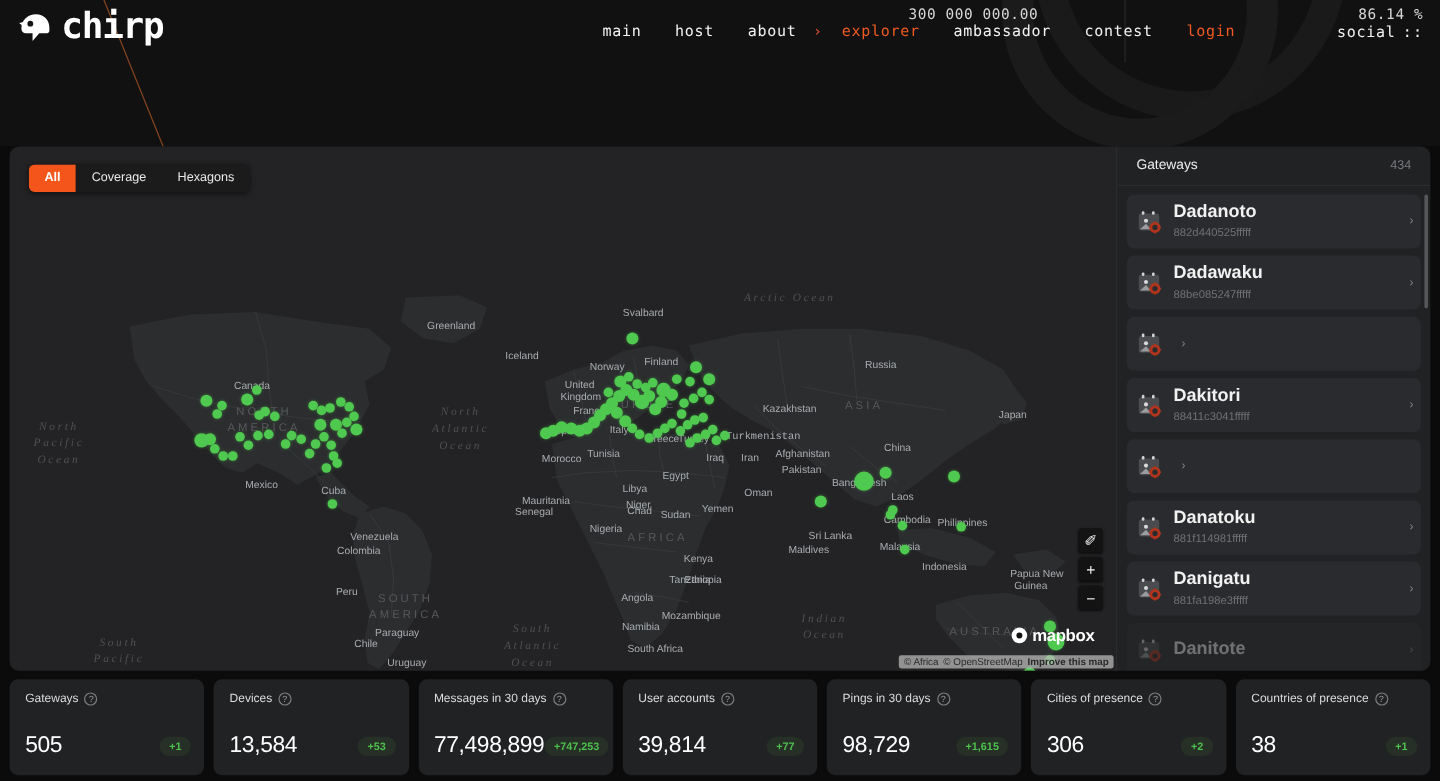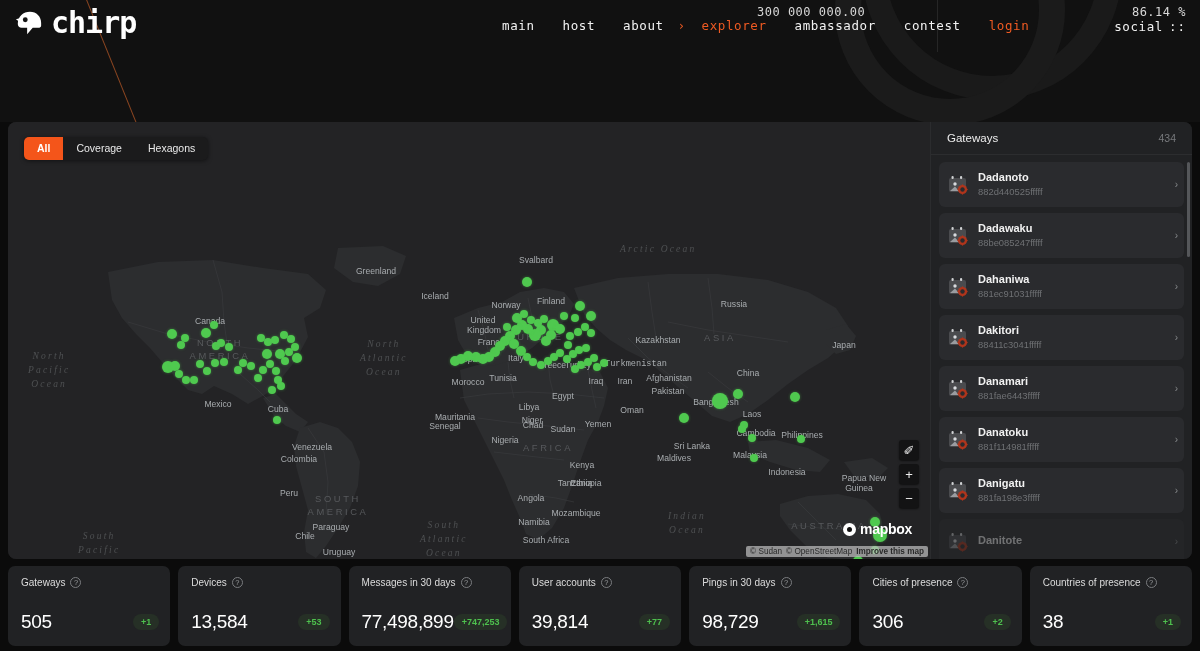--- a/index.html
+++ b/index.html
@@ -193,21 +193,21 @@
   }
   .gw-item {
     display:flex; align-items:center;
     height:45px; margin-bottom:6px;
     background:#2a2b2e; border-radius:6px;
     padding:0 6px 0 8px; cursor:pointer;
   }
   .gw-item.faded { opacity:.38; }
   .gw-icon { width:22px; height:20px; position:relative; flex:0 0 22px; margin-right:9px; }
   .gw-txt { flex:1 1 auto; min-width:0; }
-  .gw-name { font-size:11px; color:#f1f1f1; font-weight:bold; line-height:1.25; }
+  .gw-name { font-size:15px; color:#f1f1f1; font-weight:bold; line-height:1.25; }
   .gw-id   { font-size:9.4px; color:#6f7174; line-height:1.35; margin-top:1px;
              font-family:"Liberation Sans", sans-serif; }
   .gw-arrow { flex:0 0 10px; color:#85878a; font-size:10px; text-align:right; }
   .gw-scroll {
     position:absolute; right:2px; top:40px; width:3px; height:95px;
     background:#55575a; border-radius:2px;
   }
 
   
   .stats {
@@ -346,21 +346,21 @@
     </div>
 
     <div class="mapbox-logo">
       <span class="mb-circle">
           <i></i>
         </span>
       <span class="mb-text">mapbox</span>
     </div>
 
     <div class="attrib">
-      <a href="#">© Sudan</a>
+      <a href="#">© Africa</a>
       <a href="#">© OpenStreetMap</a>
       <a href="#" class="strong">Improve this map</a>
     </div>
   <div class="ocean-label" style="left: 20px; top: 228px;">North<br>Pacific<br>Ocean</div>
       <div class="ocean-label" style="left: 70px; top: 408px;">South<br>Pacific<br>Ocean</div>
       <div class="ocean-label" style="left: 352px; top: 216px;">North<br>Atlantic<br>Ocean</div>
       <div class="ocean-label" style="left: 412px; top: 397px;">South<br>Atlantic<br>Ocean</div>
       <div class="ocean-label" style="left: 660px; top: 388px;">Indian<br>Ocean</div>
       <div class="ocean-label" style="left: 612px; top: 121px;">Arctic Ocean</div>
       <div class="continent-label" style="left: 212px; top: 215px;">NORTH<br>AMERICA</div>
@@ -591,24 +591,20 @@
   <rect x="13" y="1" width="2.2" height="3" rx="1" fill="#cfd1d3"></rect>
   <circle cx="8" cy="9" r="1.7" fill="#d8dadd"></circle>
   <path d="M3 16 L8 11.5 L12 16 Z" fill="#9a9ca0"></path>
   <circle cx="15.5" cy="14.5" r="4.6" fill="#b0351c"></circle>
   <circle cx="15.5" cy="14.5" r="2.2" fill="#2a2b2e"></circle>
   <rect x="14.9" y="9.4" width="1.2" height="2" fill="#b0351c"></rect>
   <rect x="14.9" y="17.6" width="1.2" height="2" fill="#b0351c"></rect>
   <rect x="10.4" y="13.9" width="2" height="1.2" fill="#b0351c"></rect>
   <rect x="18.6" y="13.9" width="2" height="1.2" fill="#b0351c"></rect>
 </svg></div>
-          <div class="gw-txt">
-            <div class="gw-name">Dahaniwa</div>
-            <div class="gw-id">881ec91031fffff</div>
-          </div>
           <div class="gw-arrow">›</div>
         </div>
         <div class="gw-item">
           <div class="gw-icon">
 <svg width="22" height="20" viewBox="0 0 22 20">
   <rect x="2" y="3" width="17" height="14" rx="2" fill="#4a4b4e"></rect>
   <rect x="4.5" y="1" width="2.2" height="3" rx="1" fill="#cfd1d3"></rect>
   <rect x="13" y="1" width="2.2" height="3" rx="1" fill="#cfd1d3"></rect>
   <circle cx="8" cy="9" r="1.7" fill="#d8dadd"></circle>
   <path d="M3 16 L8 11.5 L12 16 Z" fill="#9a9ca0"></path>
@@ -633,24 +629,20 @@
   <rect x="13" y="1" width="2.2" height="3" rx="1" fill="#cfd1d3"></rect>
   <circle cx="8" cy="9" r="1.7" fill="#d8dadd"></circle>
   <path d="M3 16 L8 11.5 L12 16 Z" fill="#9a9ca0"></path>
   <circle cx="15.5" cy="14.5" r="4.6" fill="#b0351c"></circle>
   <circle cx="15.5" cy="14.5" r="2.2" fill="#2a2b2e"></circle>
   <rect x="14.9" y="9.4" width="1.2" height="2" fill="#b0351c"></rect>
   <rect x="14.9" y="17.6" width="1.2" height="2" fill="#b0351c"></rect>
   <rect x="10.4" y="13.9" width="2" height="1.2" fill="#b0351c"></rect>
   <rect x="18.6" y="13.9" width="2" height="1.2" fill="#b0351c"></rect>
 </svg></div>
-          <div class="gw-txt">
-            <div class="gw-name">Danamari</div>
-            <div class="gw-id">881fae6443fffff</div>
-          </div>
           <div class="gw-arrow">›</div>
         </div>
         <div class="gw-item">
           <div class="gw-icon">
 <svg width="22" height="20" viewBox="0 0 22 20">
   <rect x="2" y="3" width="17" height="14" rx="2" fill="#4a4b4e"></rect>
   <rect x="4.5" y="1" width="2.2" height="3" rx="1" fill="#cfd1d3"></rect>
   <rect x="13" y="1" width="2.2" height="3" rx="1" fill="#cfd1d3"></rect>
   <circle cx="8" cy="9" r="1.7" fill="#d8dadd"></circle>
   <path d="M3 16 L8 11.5 L12 16 Z" fill="#9a9ca0"></path>

